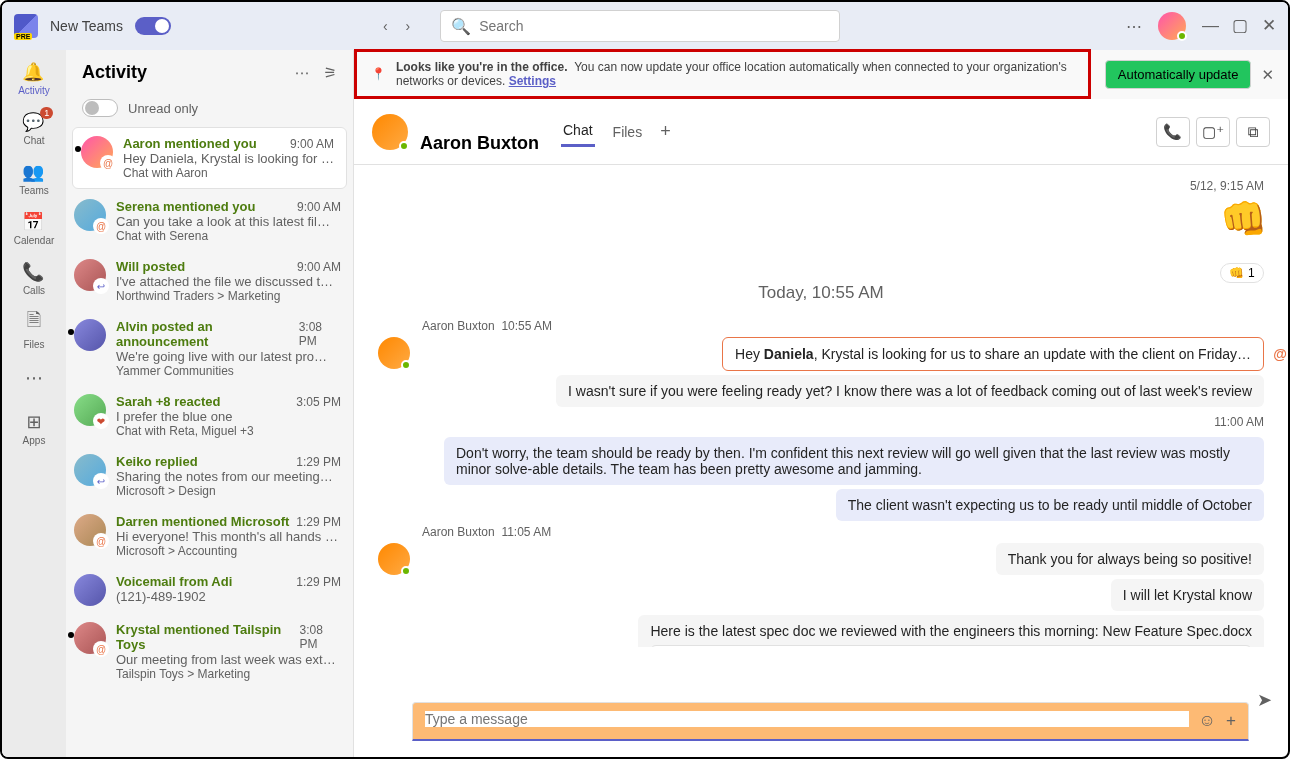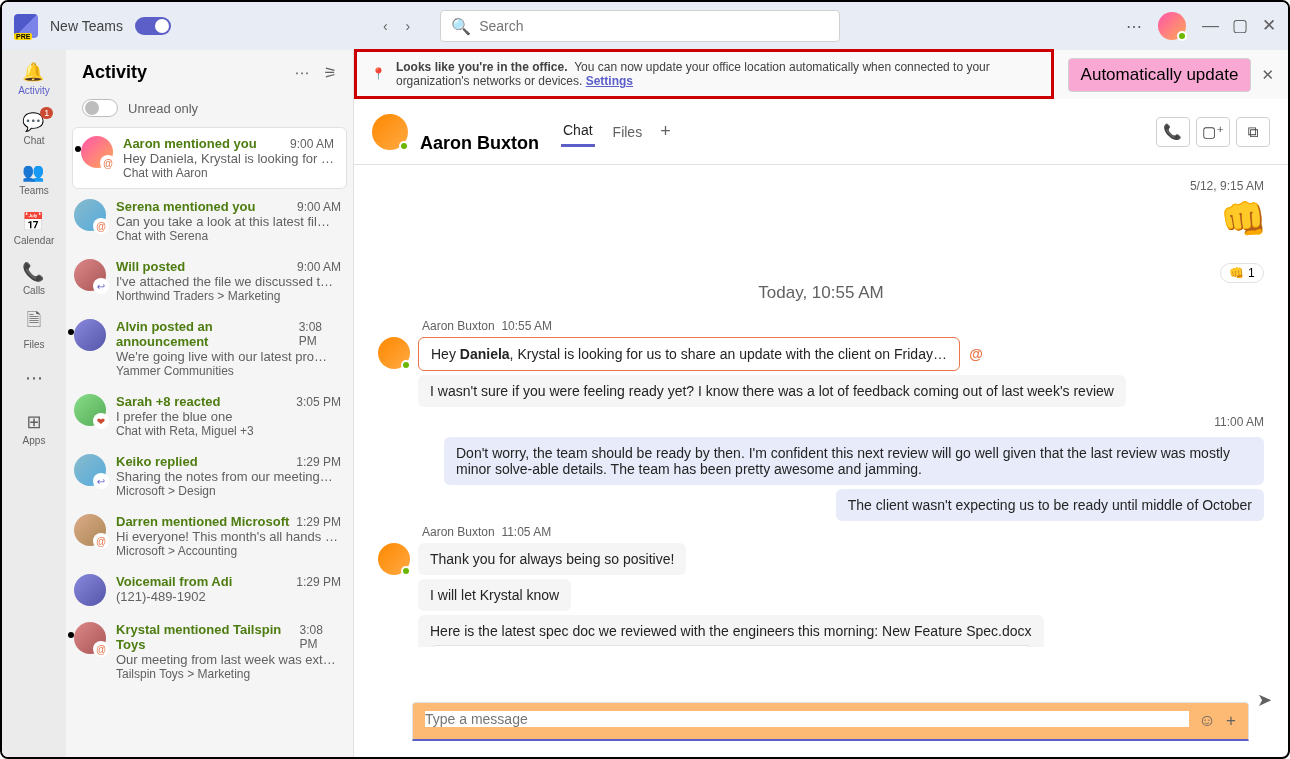--- a/index.html
+++ b/index.html
@@ -24,21 +24,21 @@
 .rail-item { width: 56px; height: 48px; display: flex; flex-direction: column; align-items: center; justify-content: center; cursor: pointer; border-radius: 4px; position: relative; font-size: 10px; color: #616161; gap: 2px; }
 .rail-item.active { color: #5b5fc7; }
 .rail-icon { font-size: 18px; position: relative; }
 .badge { position: absolute; top: -4px; right: -8px; background: #cc4a31; color: #fff; font-size: 9px; padding: 0 4px; border-radius: 8px; line-height: 12px; }
 
 .left-panel { width: 288px; border-right: 1px solid #e1e1e1; display: flex; flex-direction: column; background: #f5f5f5; }
 .banner { border: 3px solid #c00; background: #f9f9f9; display: flex; align-items: center; padding: 8px 14px; gap: 10px; font-size: 12px; color: #424242; margin: -1px 0 0 0; }
 .banner .emph { font-weight: 600; }
 .banner a { color: #5b5fc7; text-decoration: underline; font-weight: bold; }
 .banner-wrap { flex: 1; display: flex; }
-.auto-update-btn { margin-left: auto; background: #f9a8d4; border: 1px solid #d1d1d1; border-radius: 4px; padding: 6px 12px; font-size: 17px; cursor: pointer; }
+.auto-update-btn { margin-left: auto; background: #22c55e; border: 1px solid #d1d1d1; border-radius: 4px; padding: 6px 12px; font-size: 13px; cursor: pointer; }
 .banner-close { margin-left: 10px; cursor: pointer; font-size: 15px; color: #616161; }
 
 .panel-head { display: flex; align-items: center; padding: 12px 16px 8px; }
 .panel-title { font-size: 18px; font-weight: 700; }
 .panel-head-actions { margin-left: auto; display: flex; gap: 14px; color: #616161; font-size: 15px; }
 
 .unread-row { display: flex; align-items: center; gap: 10px; padding: 8px 16px; }
 .unread-toggle { width: 36px; height: 18px; background: #fff; border: 1px solid #bdbdbd; border-radius: 9px; position: relative; }
 .unread-toggle::after { content: ''; position: absolute; left: 2px; top: 1px; width: 14px; height: 14px; background: #bdbdbd; border-radius: 50%; }
 .unread-label { font-size: 13px; color: #616161; }
@@ -69,21 +69,21 @@
 .head-actions { margin-left: auto; display: flex; gap: 6px; }
 .head-btn { width: 34px; height: 30px; border: 1px solid #d1d1d1; border-radius: 4px; display: flex; align-items: center; justify-content: center; cursor: pointer; color: #424242; font-size: 15px; background: #fff; }
 
 .chat-body { flex: 1; overflow-y: auto; padding: 10px 24px 0 24px; }
 .time-right { text-align: right; font-size: 12px; color: #616161; padding: 4px 0; }
 .reaction-bubble { display: inline-block; float: right; clear: both; }
 .fist { width: 44px; height: 44px; font-size: 38px; }
 .react-count { background: #fff; border: 1px solid #e1e1e1; border-radius: 12px; padding: 2px 8px; font-size: 12px; display: inline-flex; align-items: center; gap: 4px; margin-top: 4px; }
 .divider { text-align: center; font-size: 17px; color: #616161; margin: 16px 0; clear: both; }
 .sender-line { font-size: 12px; color: #616161; margin-left: 44px; }
-.msg-row { display: flex; gap: 8px; margin: 4px 0; align-items: flex-start; }
+.msg-row { display: flex; gap: 8px; margin: 4px 0; align-items: flex-start; justify-content: space-between; }
 .msg-avatar { width: 32px; height: 32px; border-radius: 50%; background: linear-gradient(135deg,#f80,#fa4); position: relative; flex-shrink: 0; }
 .msg-avatar.blank { background: transparent; }
 .bubble { background: #f5f5f5; border-radius: 6px; padding: 8px 12px; font-size: 14px; color: #242424; max-width: 820px; }
 .bubble.mention { border: 1px solid #e97548; background: #fff; position: relative; }
 .mention-ico { color: #e97548; font-weight: bold; position: absolute; right: -24px; top: 8px; font-size: 14px; }
 .msg-row.sent { justify-content: flex-end; }
 .bubble.sent { background: #e8ebfa; }
 .file-card { background: #fff; border: 1px solid #e1e1e1; border-radius: 6px; padding: 8px 12px; display: flex; align-items: center; gap: 10px; margin-top: 6px; min-width: 260px; }
 .file-icon { width: 28px; height: 28px; background: #2b579a; color: #fff; font-size: 11px; display: flex; align-items: center; justify-content: center; border-radius: 3px; font-weight: bold; }
 .file-info { flex: 1; }

